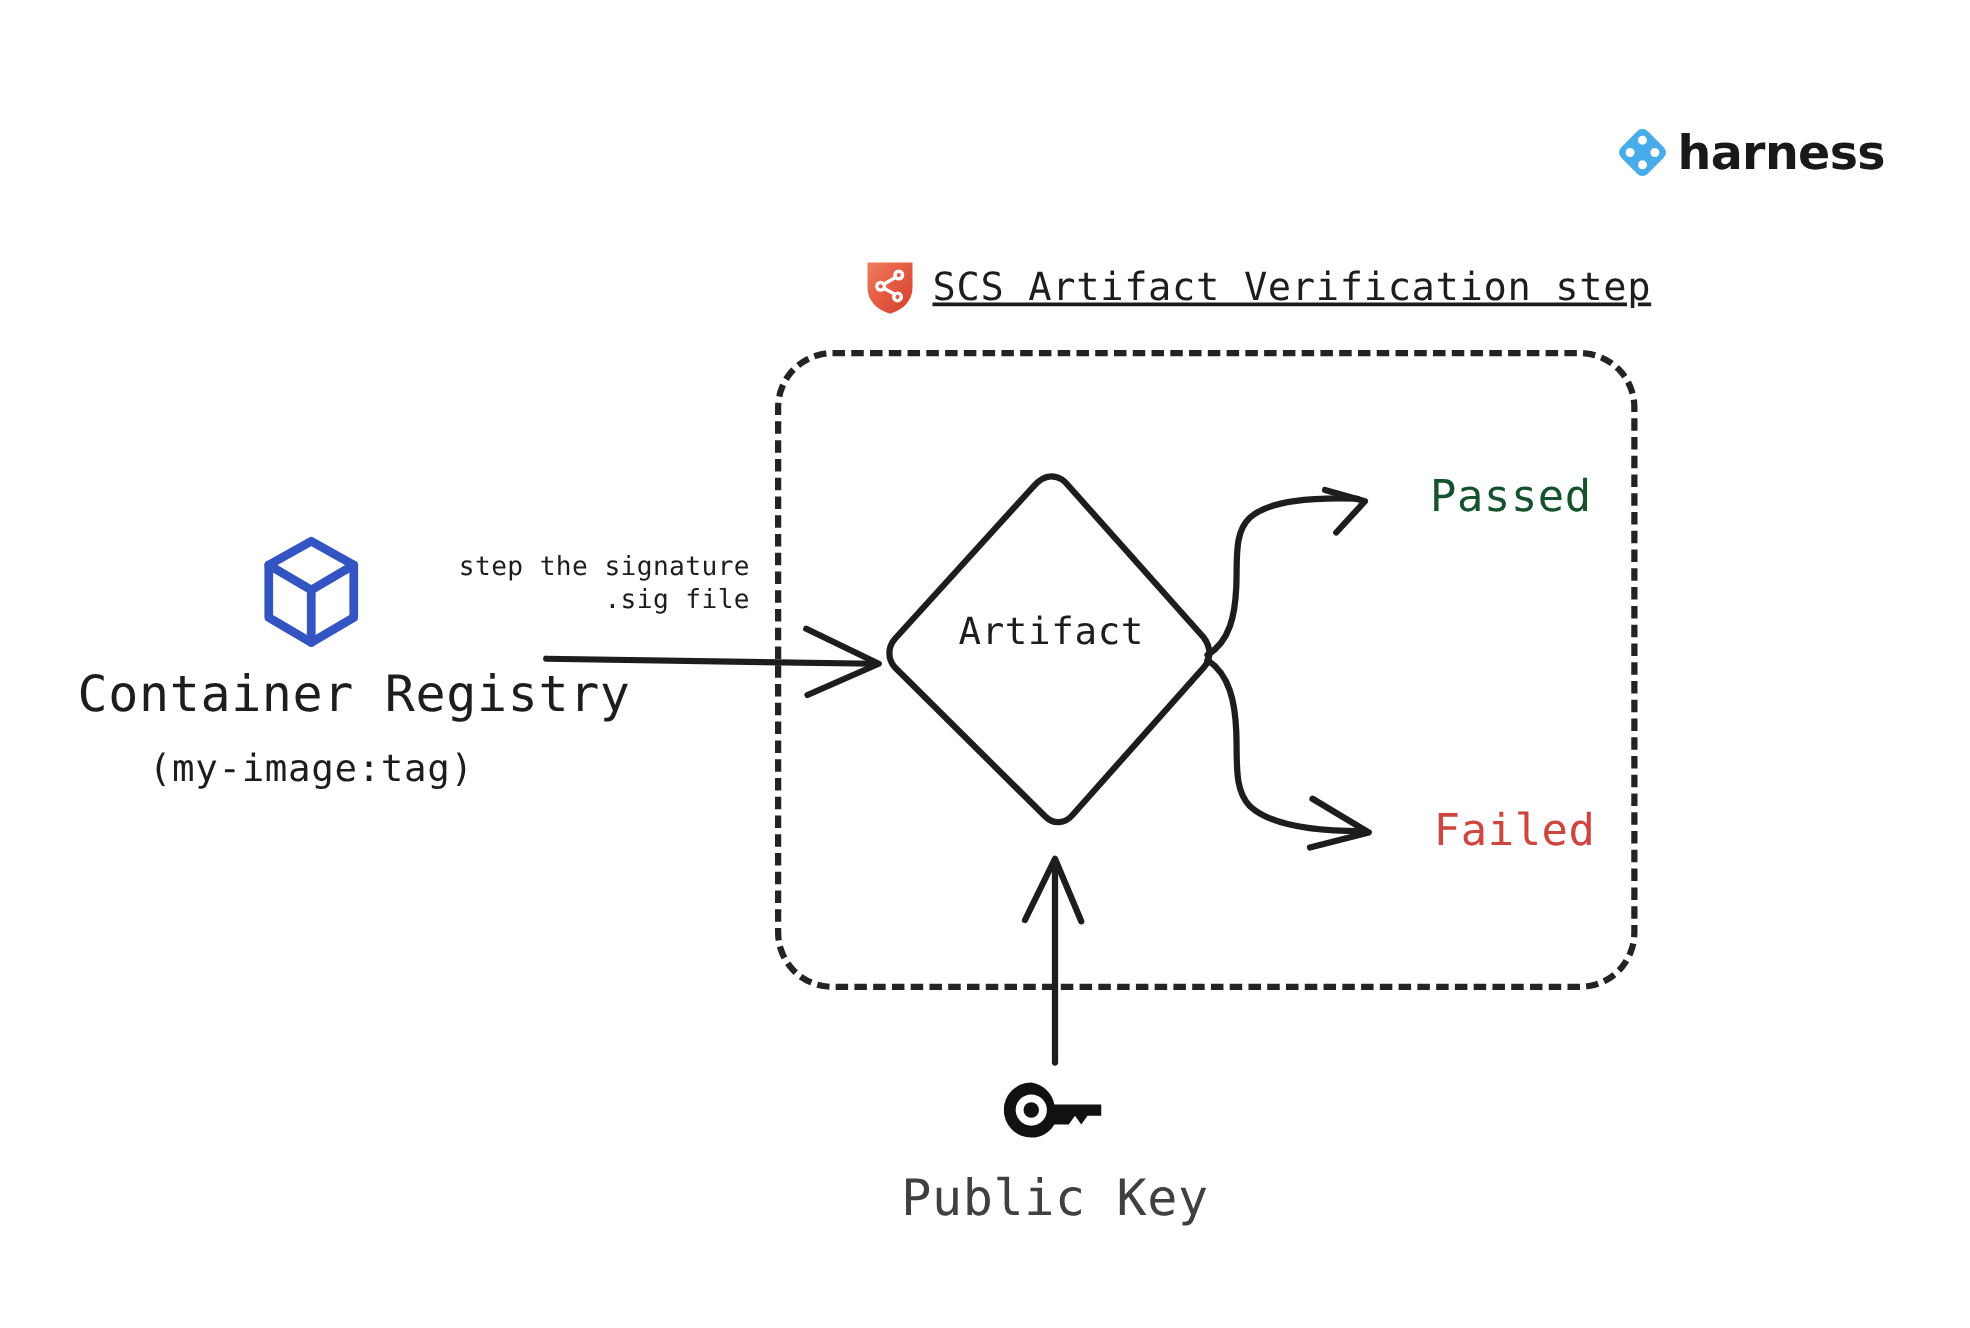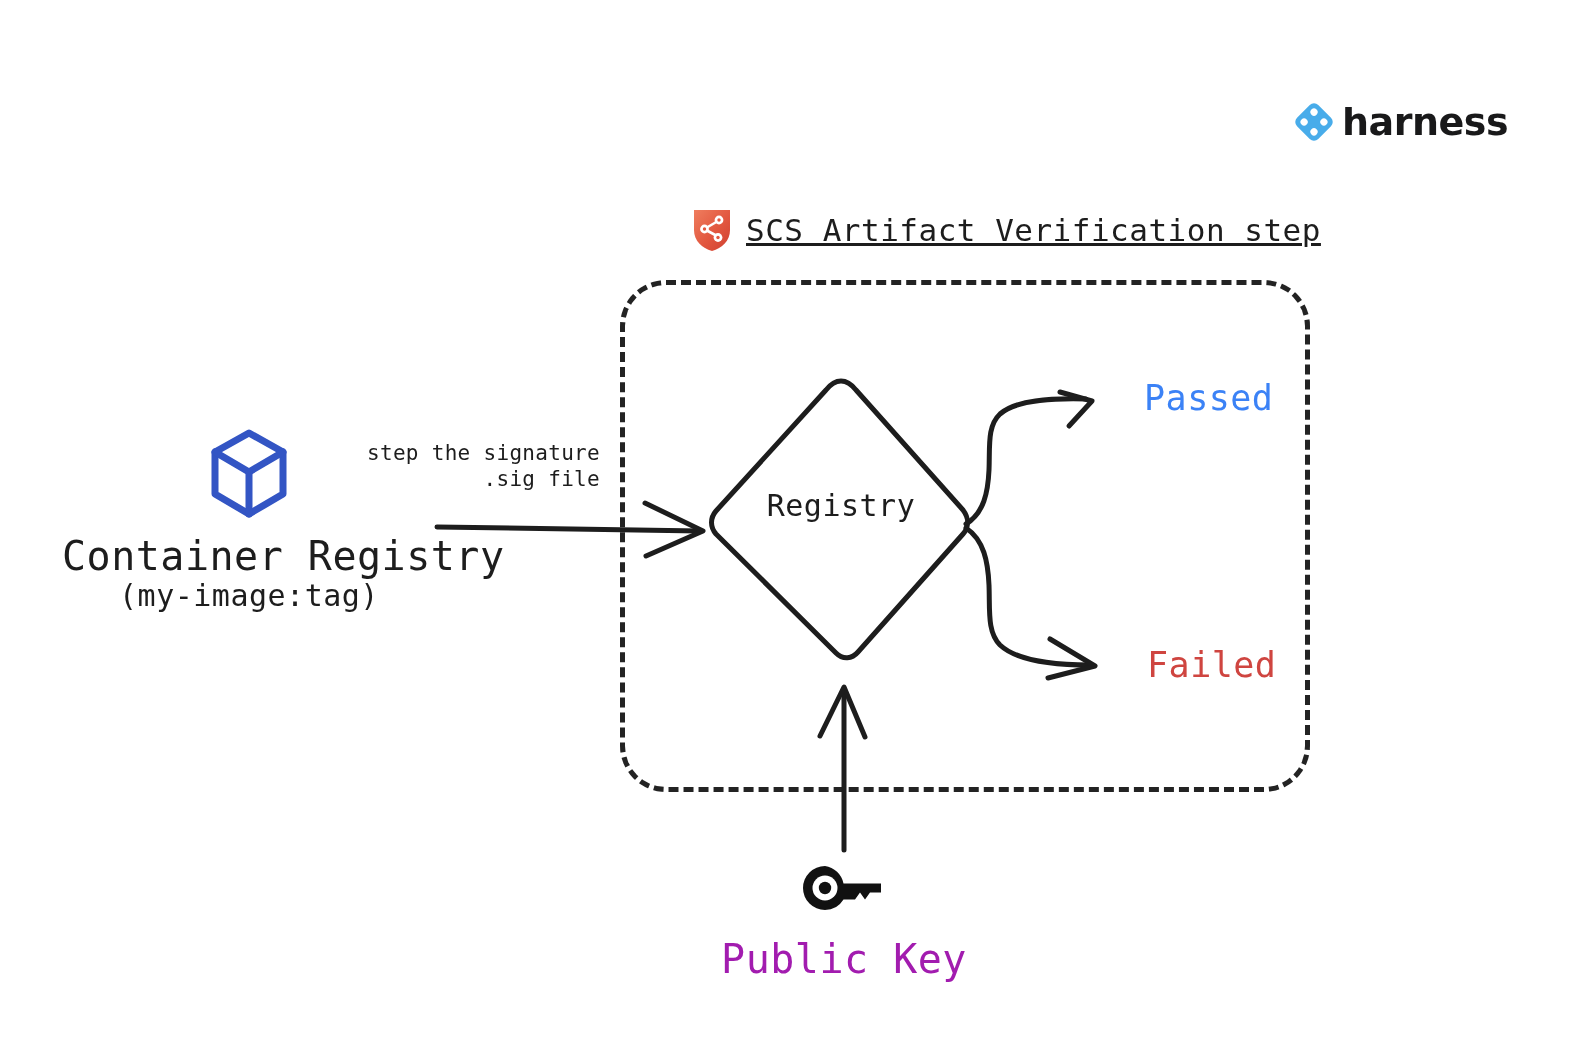--- a/index.html
+++ b/index.html
@@ -82,20 +82,21 @@
   }
   .cube-icon { width: 80px; height: 92px; display: block; margin: 0 auto 14px auto; }
   .registry-title {
     font-size: 40px;
     letter-spacing: 0.5px;
     color: #1d1d1d;
     line-height: 1.1;
     white-space: nowrap;
   }
   .registry-sub {
+    margin-top: 20px;
     font-size: 30px;
     letter-spacing: 0.5px;
     color: #1d1d1d;
     white-space: nowrap;
   }
 
   
   .edge-label {
     position: absolute;
     left: 300px;
@@ -136,21 +137,21 @@
     position: absolute;
     left: 700px;
     top: 862px;
     width: 288px;
     text-align: center;
   }
   .key-icon { width: 82px; height: 52px; display: block; margin: 0 auto 22px auto; }
   .pubkey-label {
     font-size: 40px;
     letter-spacing: 0.5px;
-    color: #a21caf;
+    color: #404040;
     white-space: nowrap;
   }
 
   
   .sketch {
     position: absolute;
     left: 0; top: 0;
     width: 1576px;
     height: 1062px;
     pointer-events: none;
@@ -218,24 +219,24 @@
     <div class="registry-title">Container Registry</div>
     <div class="registry-sub">(my-image:tag)</div>
   </div>
 
   <div class="edge-label">
     <div>step the signature</div>
     <div>.sig file</div>
   </div>
 
   <div class="diamond-label">
-    <div>Registry</div>
-  </div>
-
-  <div class="outcome outcome-passed" style="color:#3b82f6">Passed</div>
+    <div>Artifact</div>
+  </div>
+
+  <div class="outcome outcome-passed" style="color:#14532d">Passed</div>
   <div class="outcome outcome-failed" style="color:#cf4540">Failed</div>
 
   <div class="pubkey">
     <svg class="key-icon" viewBox="0 0 82 52">
       <path d="M22 4 A22 22 0 1 0 22 48 A22 22 0 0 0 40.5 37.5
                L52 37.5 L57 30.5 L62 37.5 L67 30.5 L78 30.5 L78 21.5
                L40.5 21.5 A22 22 0 0 0 22 4 Z" fill="#111111"></path>
       <circle cx="22" cy="26" r="12.5" fill="#ffffff"></circle>
       <circle cx="22" cy="26" r="6.2" fill="#111111"></circle>
     </svg>

